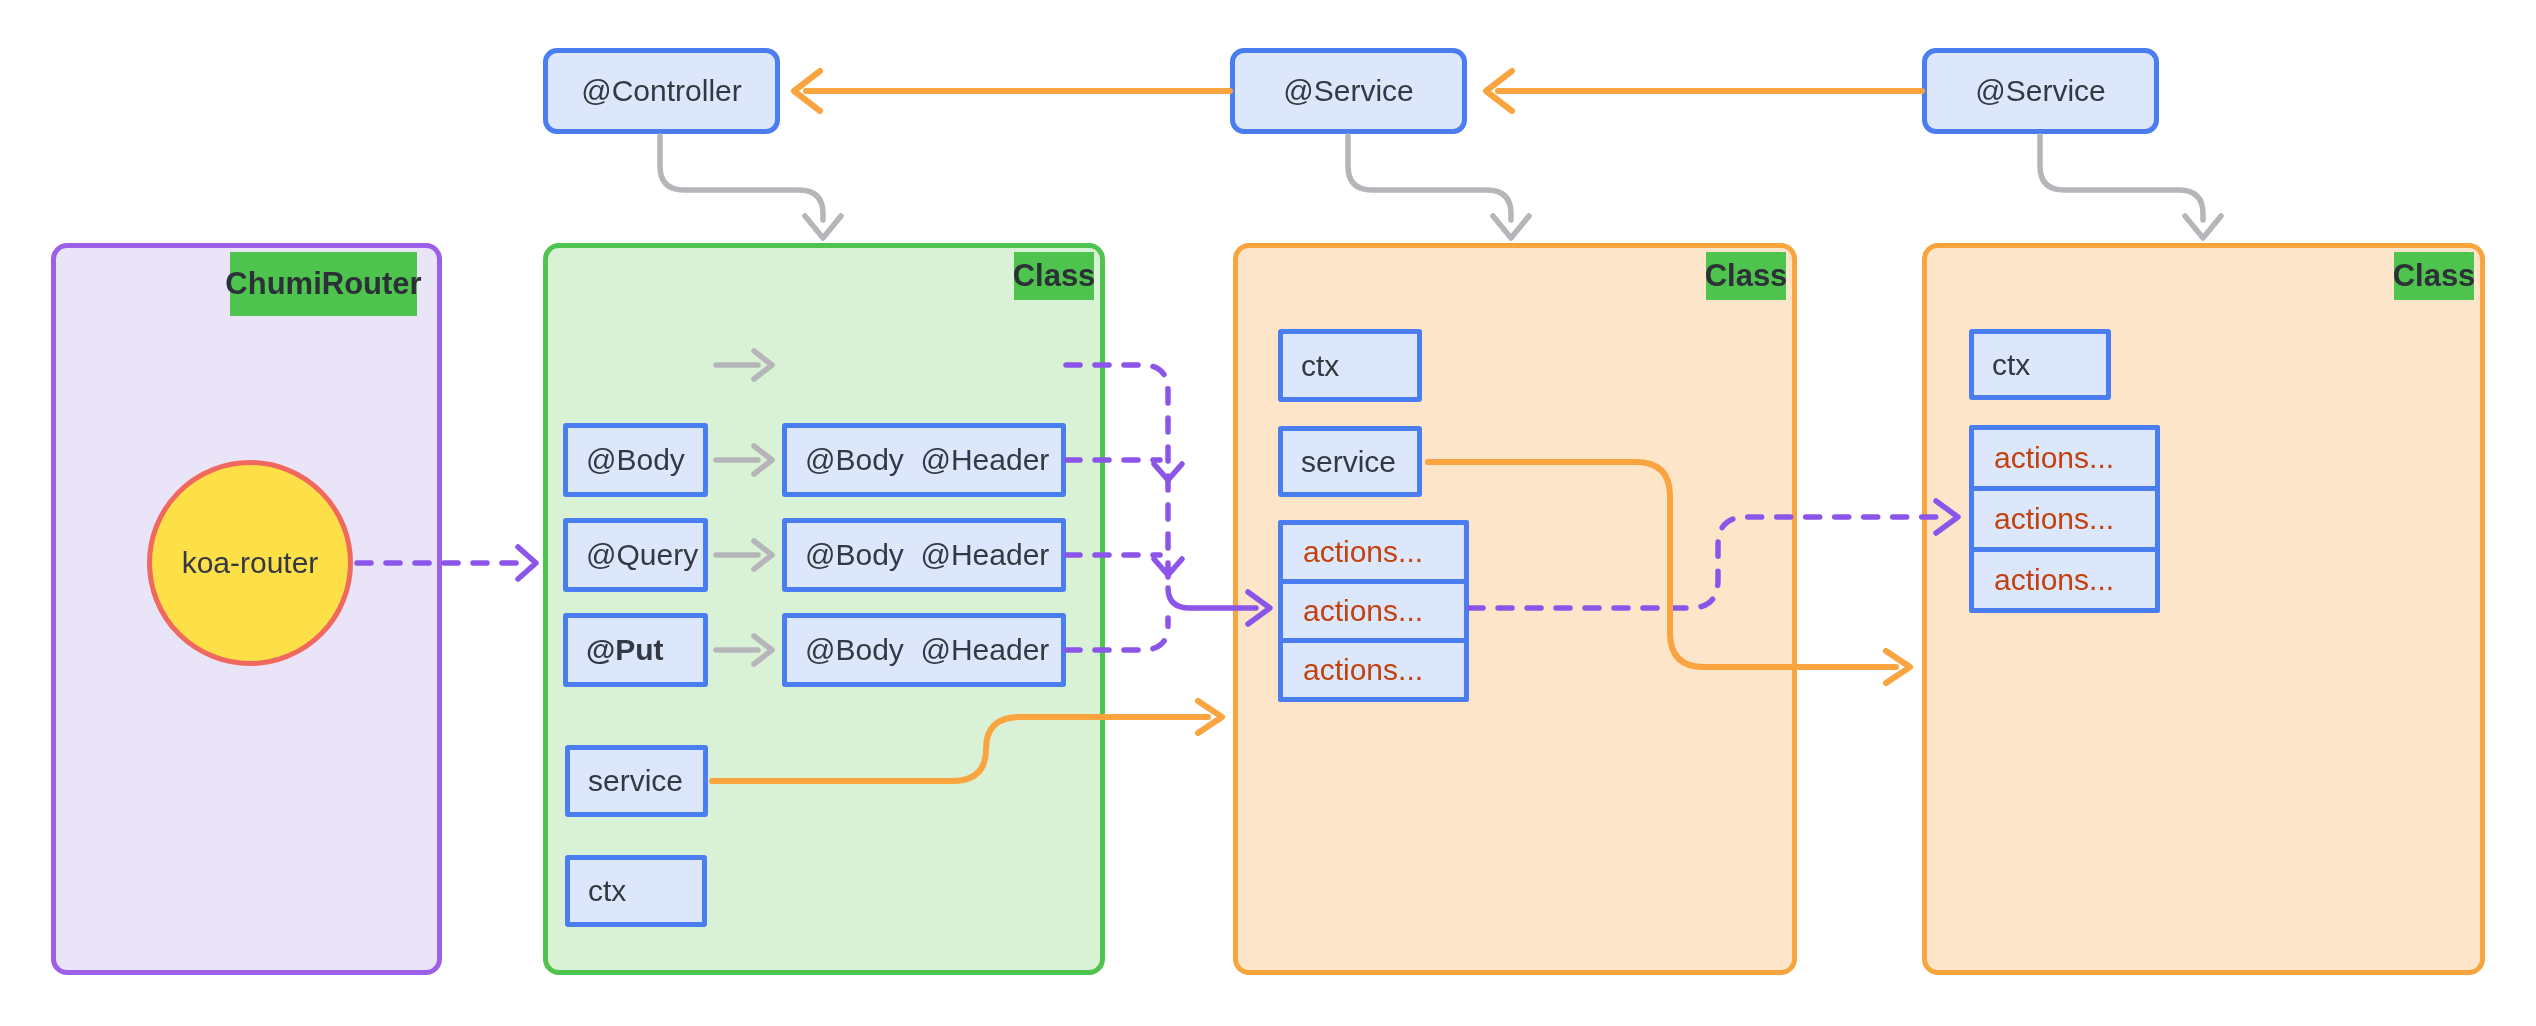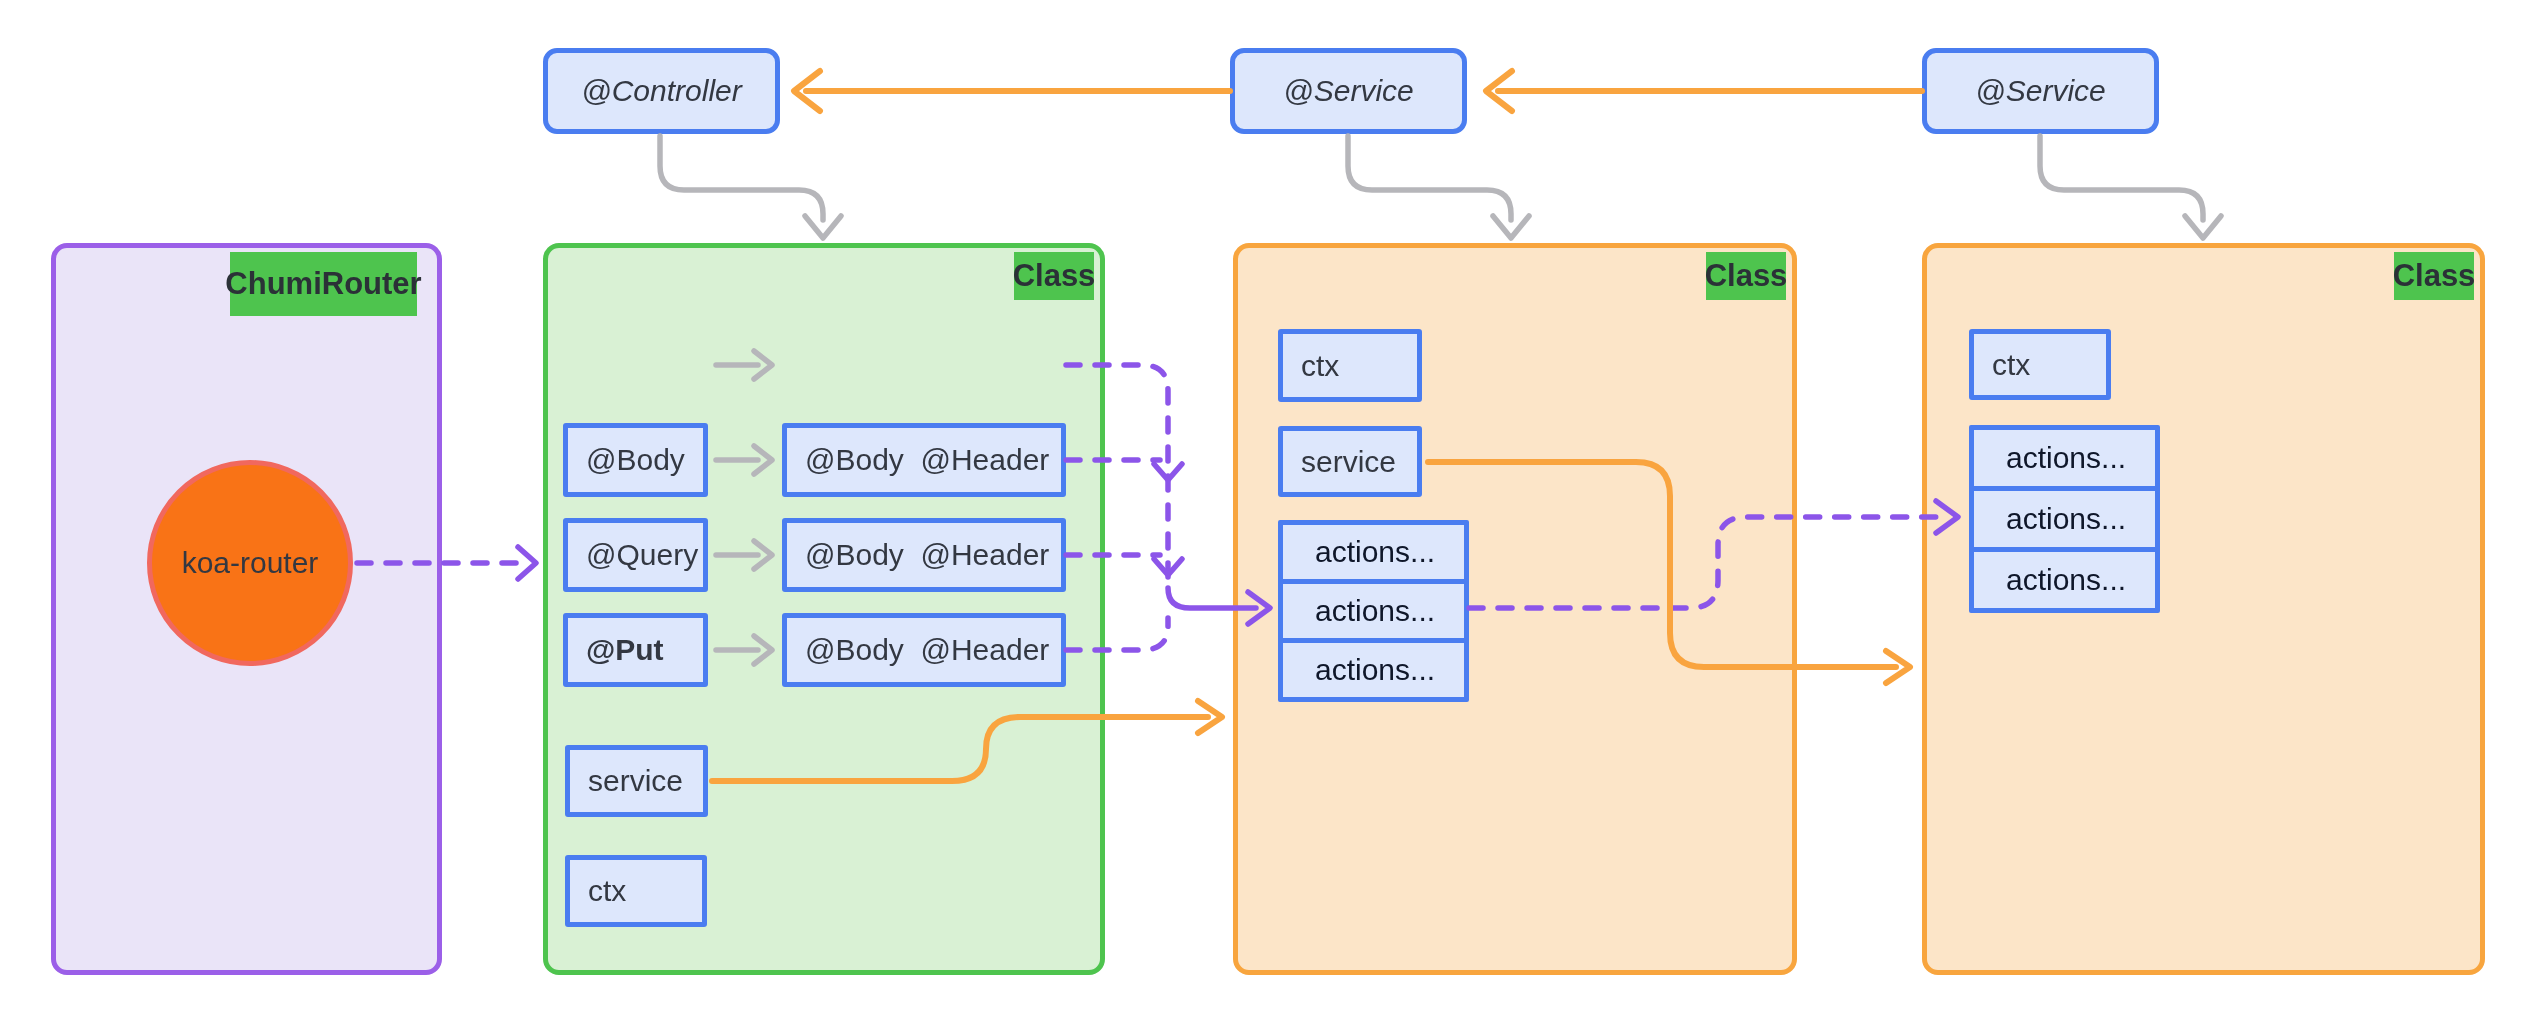--- a/index.html
+++ b/index.html
@@ -39,48 +39,48 @@
     border:5px solid #4a7df0;
     border-radius:3px;
     color:#333842;
     font-size:30px;
     display:flex; align-items:center;
     padding-left:18px;
     white-space:pre;
     z-index:2;
   }
   .node.center { justify-content:center; padding-left:0; }
-  .node.topnode { border-radius:14px;font-style:italic; }
+  .node.topnode { border-radius:14px; }
 
   .stack {
     position:absolute;
     box-sizing:border-box;
     border:5px solid #4a7df0;
     border-radius:2px;
     background:#dde7fc;
     display:flex; flex-direction:column;
     z-index:2;
   }
   .stack .row {
     flex:1;
     box-sizing:border-box;
     display:flex; align-items:center;
-    padding-left:32px;
+    padding-left:20px;
     font-size:30px;
-    color:#0f172a;
+    color:#c2410c;
     border-top:5px solid #4a7df0;
     white-space:pre;
   }
   .stack .row:first-child { border-top:none; }
 
   .circle {
     position:absolute;
     box-sizing:border-box;
     border-radius:50%;
-    background:#f97316;
+    background:#fde047;
     border:5px solid #f1685e;
     display:flex; align-items:center; justify-content:center;
     font-size:30px;
     color:#333842;
     z-index:2;
   }
 
   #wires { position:absolute; left:0; top:0; z-index:3; pointer-events:none; }
 </style>
 </head>

